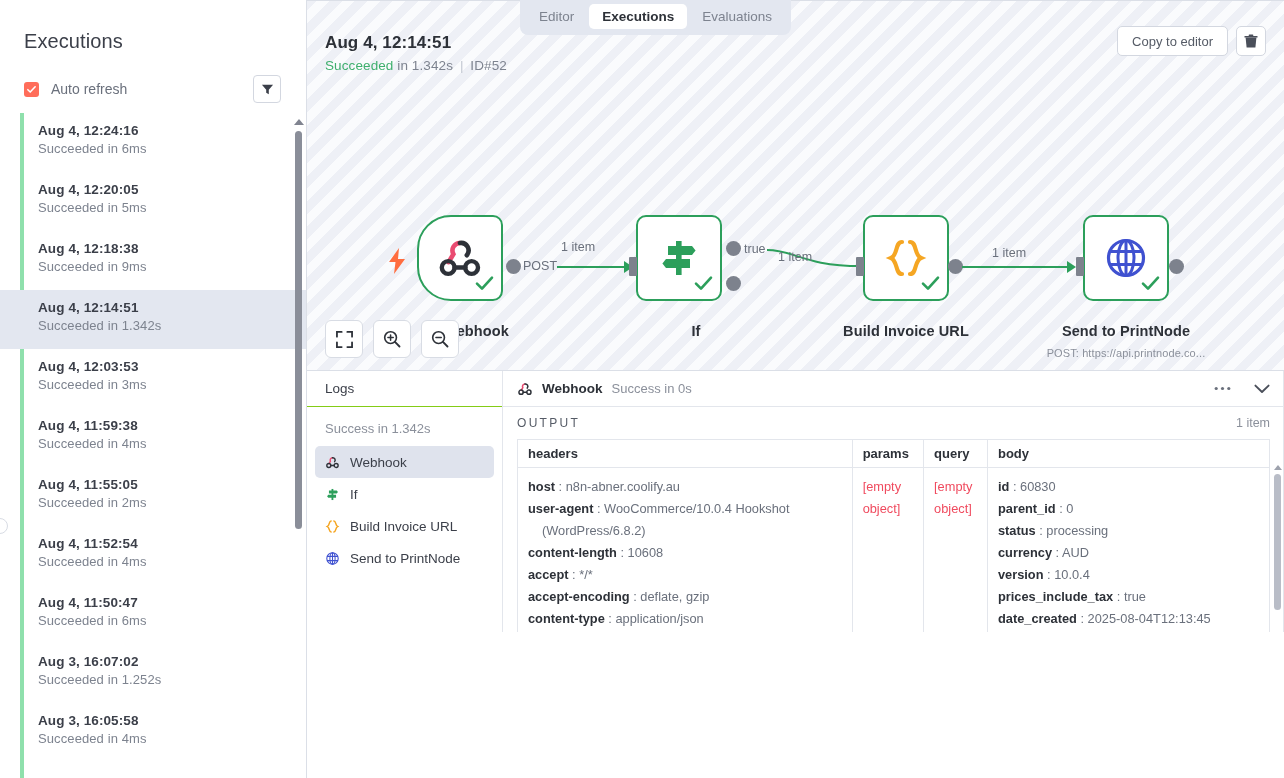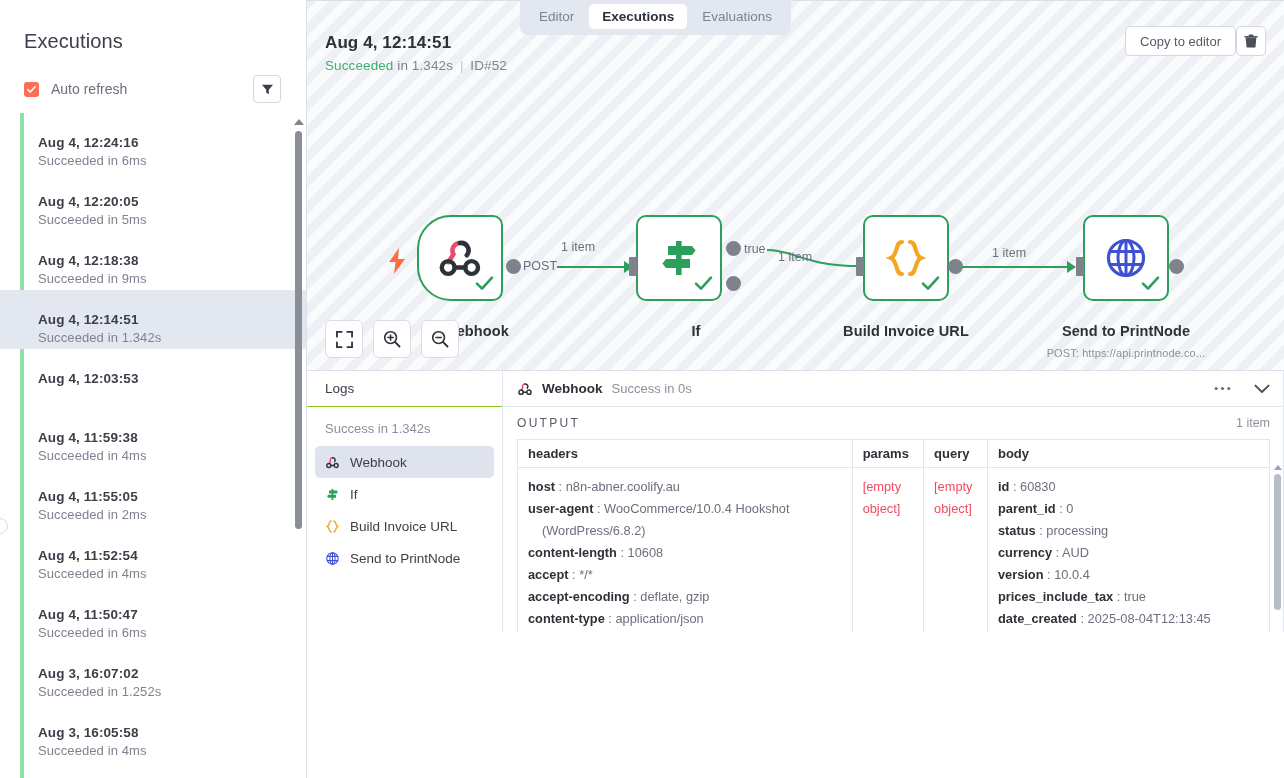--- a/index.html
+++ b/index.html
@@ -46,21 +46,21 @@
   .exec-strip {
     position: absolute; left: 20px; top: 0; width: 4px; bottom: 0;
     background: #8fe0ac;
   }
   .exec-item {
     position: relative; height: 59px; padding: 10px 0 0 38px;
     cursor: pointer;
   }
   .exec-item.active { background: #e3e7f0; }
   .exec-date {
-    font-size: 13.5px; color: #3b3f49; font-weight: 600; letter-spacing: .1px; margin-top: 12px;
+    font-size: 13.5px; color: #3b3f49; font-weight: 600; letter-spacing: .1px;
   }
   .exec-status {
     font-size: 13px; color: #7d838f; margin-top: 3px; letter-spacing: .1px;
   }
   .side-scroll-track {
     position: absolute; right: 4px; top: 6px; width: 8px; height: 410px;
   }
   .side-scroll-arrow {
     position: absolute; top: 0; left: 0; width: 0; height: 0;
     border-left: 5px solid transparent; border-right: 5px solid transparent;
@@ -111,21 +111,21 @@
   .exec-header-title {
     font-size: 17px; color: #2d3138; font-weight: 600; letter-spacing: .1px;
   }
   .exec-header-sub {
     font-size: 13.5px; color: #7d838f; margin-top: 5px; letter-spacing: .1px;
   }
   .exec-header-sub .ok { color: #3faf6e; }
   .exec-header-sub .sep { color: #c3c7d1; margin: 0 3px; }
 
   .header-actions {
-    position: absolute; top: 26px; right: 18px; display: flex; 
+    position: absolute; top: 26px; right: 18px; display: flex; gap: 8px;
   }
   .btn-copy {
     height: 30px; padding: 0 14px; border: 1px solid #d3d7e0; border-radius: 5px;
     background: #fff; font-size: 13px; color: #555b66; cursor: pointer;
     font-family: "Liberation Sans", sans-serif; display: flex; align-items: center;
   }
   .btn-icon {
     width: 30px; height: 30px; border: 1px solid #d3d7e0; border-radius: 5px;
     background: #fff; cursor: pointer; display: flex;
     align-items: center; justify-content: center;
@@ -292,20 +292,21 @@
           <div class="exec-item">
             <div class="exec-date">Aug 4, 12:18:38</div>
             <div class="exec-status">Succeeded in 9ms</div>
           </div>
           <div class="exec-item active">
             <div class="exec-date">Aug 4, 12:14:51</div>
             <div class="exec-status">Succeeded in 1.342s</div>
           </div>
           <div class="exec-item">
             <div class="exec-date">Aug 4, 12:03:53</div>
+            <div class="exec-status">Succeeded in 3ms</div>
           </div>
           <div class="exec-item">
             <div class="exec-date">Aug 4, 11:59:38</div>
             <div class="exec-status">Succeeded in 4ms</div>
           </div>
           <div class="exec-item">
             <div class="exec-date">Aug 4, 11:55:05</div>
             <div class="exec-status">Succeeded in 2ms</div>
           </div>
           <div class="exec-item">

